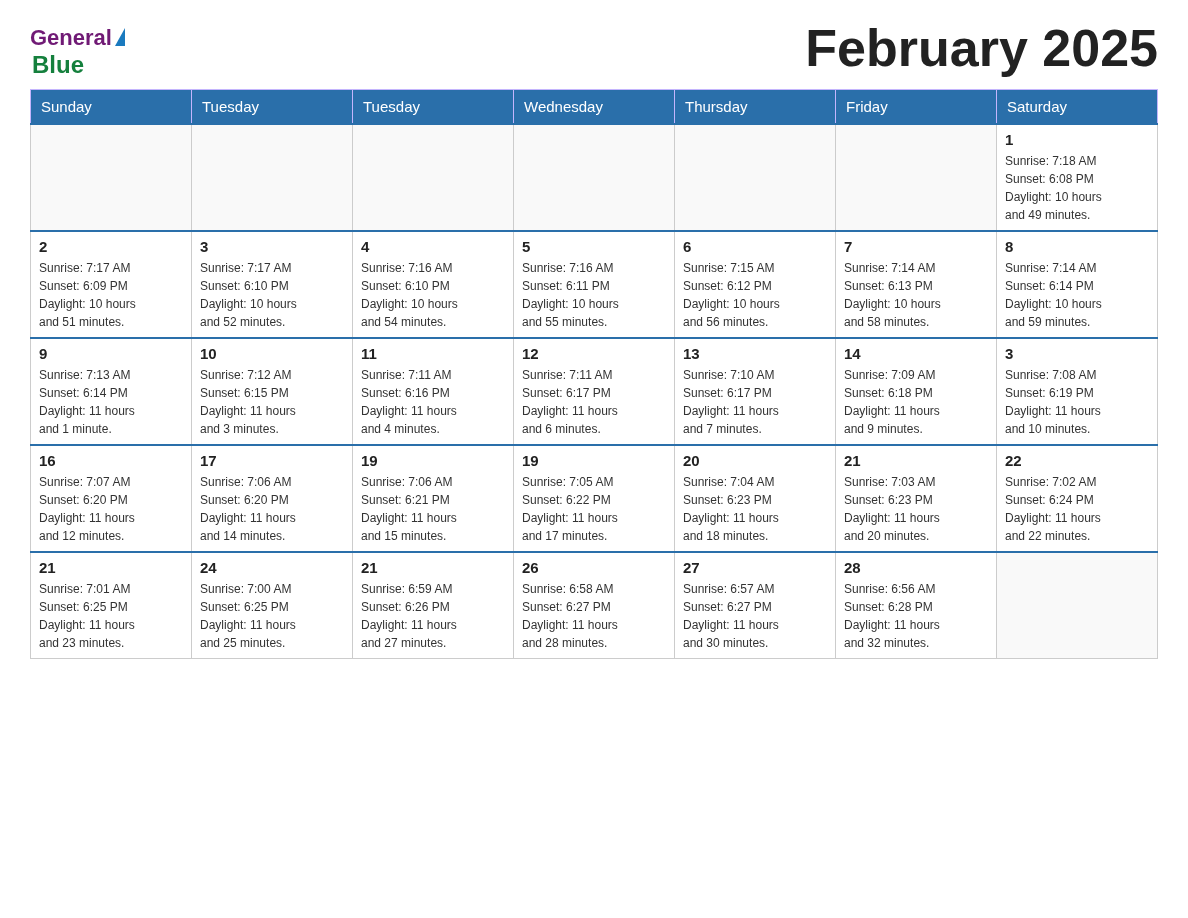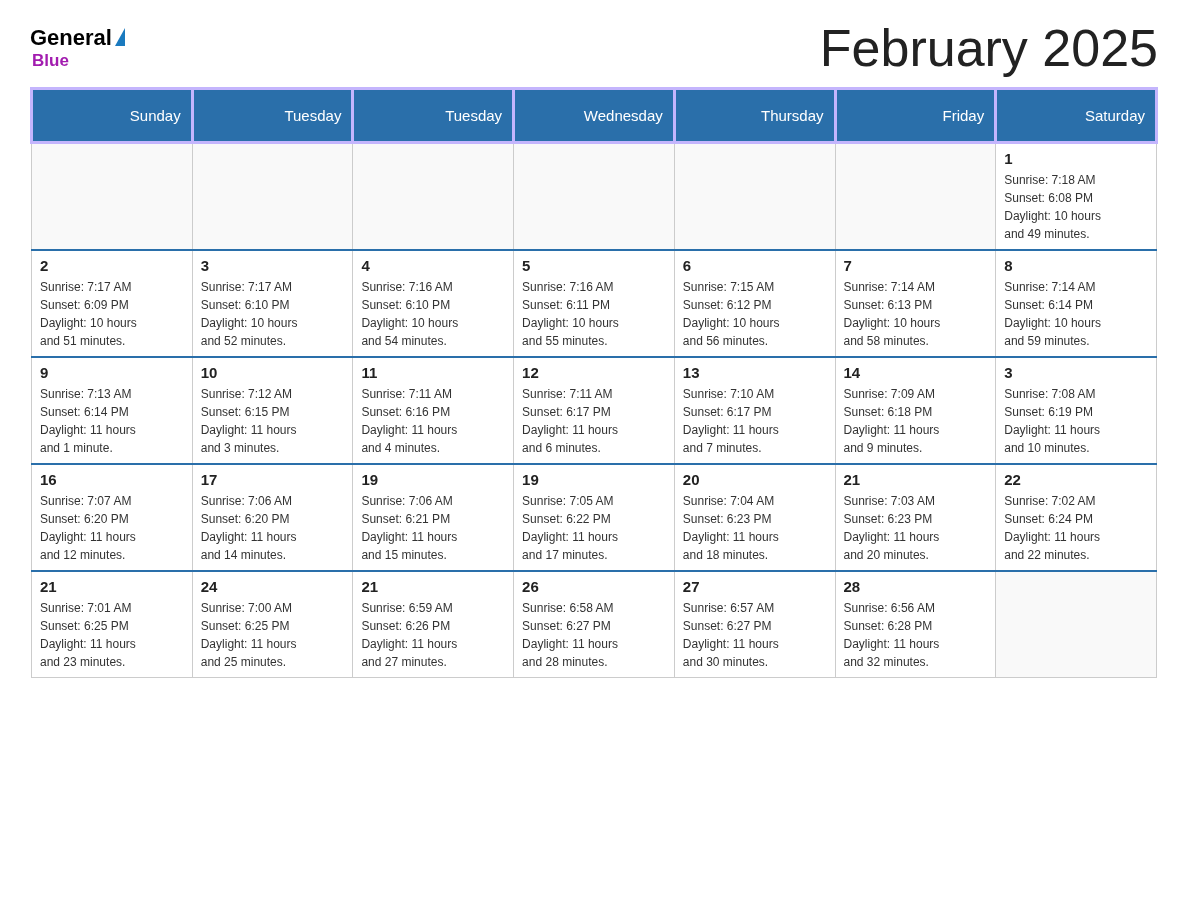--- a/index.html
+++ b/index.html
@@ -22,63 +22,63 @@
       align-items: flex-start;
       padding-top: 5px;
     }
     .logo-top {
       display: flex;
       align-items: center;
     }
     .logo-general {
       font-size: 22px;
       font-weight: bold;
-      color: #000000;
+      color: #701a75;
     }
     .logo-triangle {
       width: 0;
       height: 0;
       border-left: 10px solid transparent;
       border-bottom: 18px solid #1a7abf;
       margin-left: 3px;
       margin-top: -2px;
     }
     .logo-blue {
-      font-size: 17px;
-      font-weight: bold;
-      color: #a21caf;
+      font-size: 24px;
+      font-weight: bold;
+      color: #15803d;
       margin-left: 2px;
     }
     .title-block {
       text-align: right;
     }
     .month-title {
       font-size: 52px;
-      font-weight: normal;
+      font-weight: bold;
       color: #222;
       line-height: 1.1;
     }
     .location-title {
       font-size: 20px;
       color: #444;
       margin-top: 4px;
     }
     .calendar {
       width: 100%;
       border-collapse: collapse;
       margin-top: 10px;
     }
     .calendar th {
       background: #2a6faa;
       color: #fff;
       font-size: 15px;
       font-weight: normal;
-      padding: 17px 10px;
-      text-align: right;
-      border: 3px solid #c4b5fd;
+      padding: 8px 10px;
+      text-align: left;
+      border: 1px solid #c4b5fd;
     }
     .calendar td {
       vertical-align: top;
       border: 1px solid #ccc;
       padding: 6px 8px;
       width: calc(100% / 7);
       min-height: 110px;
       background: #fff;
     }
     .calendar td.empty {

